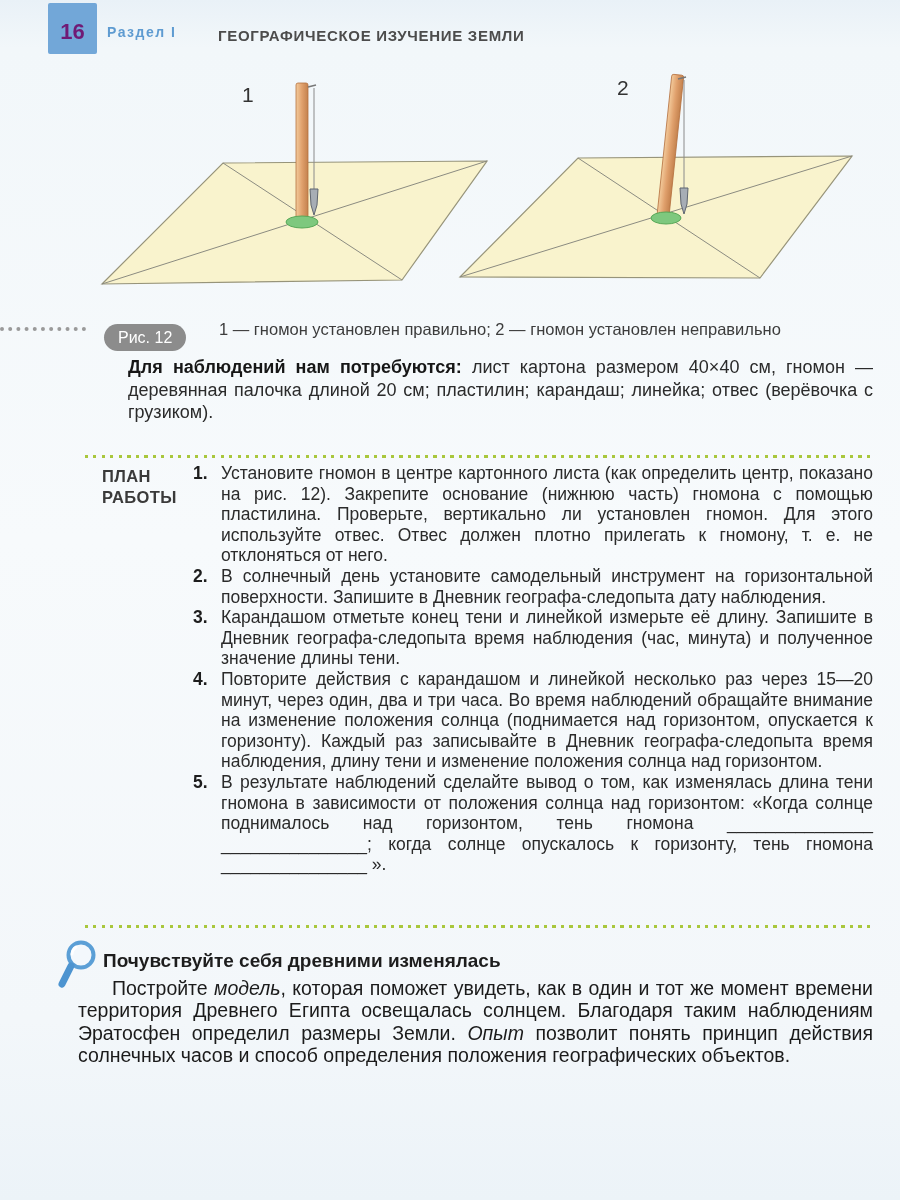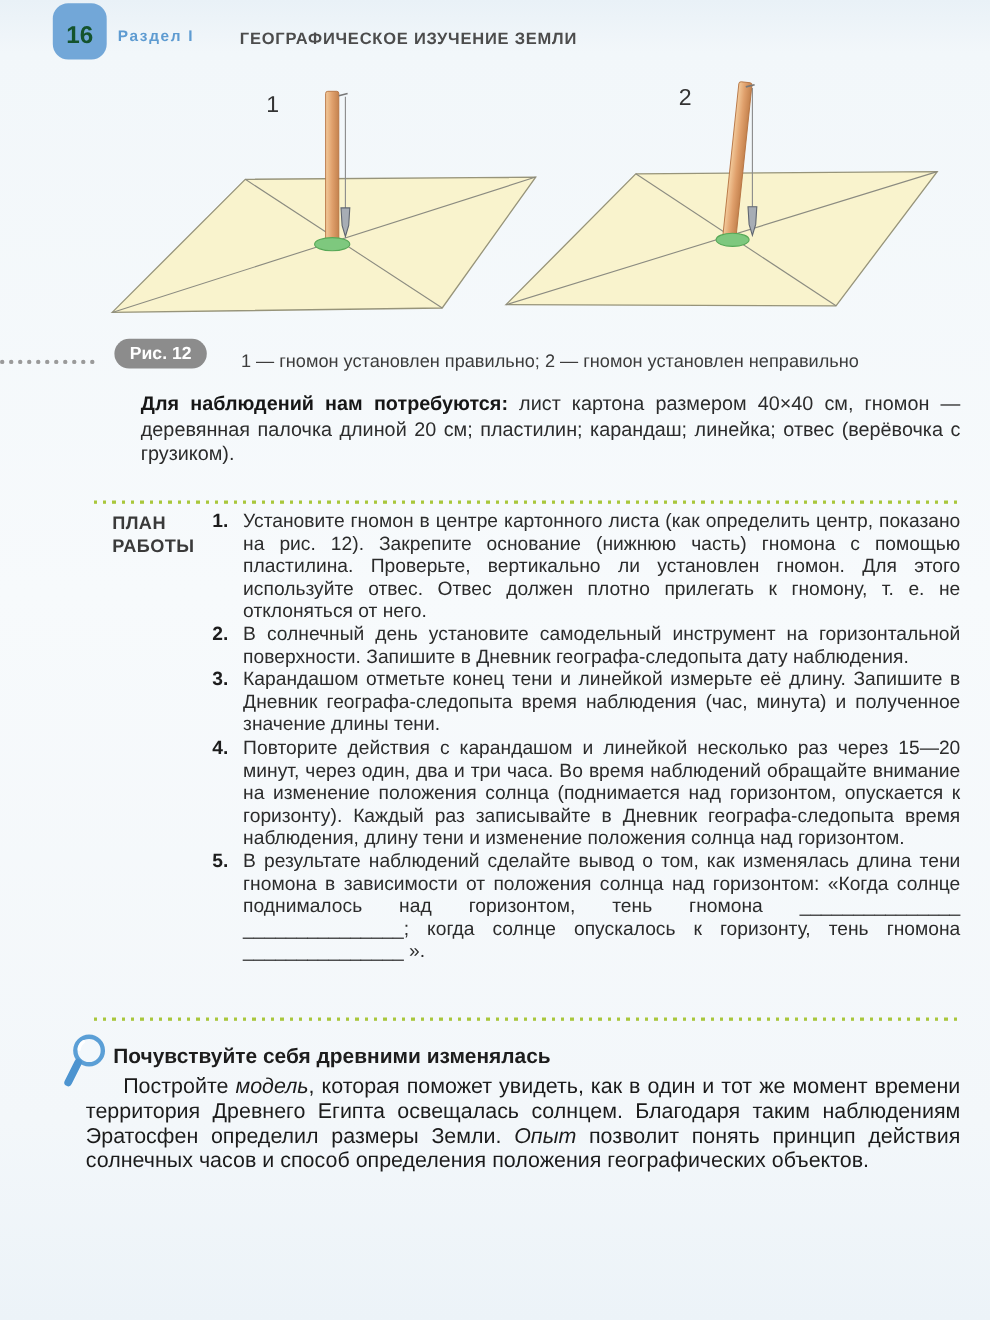--- a/index.html
+++ b/index.html
@@ -4,33 +4,33 @@
 <style>
   html,body{margin:0;padding:0;}
   #page{
     position:relative; width:900px; height:1200px; overflow:hidden;
     background:linear-gradient(180deg,#e9f1f7 0%, #f2f7fa 4%, #f7fafc 45%, #f3f7fa 85%, #ecf3f8 100%);
     font-family:"Liberation Sans", sans-serif; color:#2f2f2f;
   }
   .abs{position:absolute;}
   
   .page-badge{
-    left:48px; top:3px; width:49px; height:51px; background:#72a7d8; color:#14532d;
-    border-radius:14px; font-size:22px; font-weight:bold;
+    left:48px; top:3px; width:49px; height:51px; background:#72a7d8; color:#701a75;
+    border-radius:2px; font-size:22px; font-weight:bold;
     display:flex; align-items:center; justify-content:center; padding-top:6px; box-sizing:border-box;
   }
   .section-label{left:107px; top:24px; color:#5e9bd1; font-weight:bold; font-size:14px; letter-spacing:1.5px;}
   .header-title{left:218px; top:27px; color:#4c4c4c; font-size:15px; font-weight:700; letter-spacing:0.7px;}
   
   #figure-svg{left:90px; top:58px;}
   
   .dotted-leader{left:0px; top:327px; width:86px; height:0; border-top:4px dotted #9a9a9a;}
   .fig-badge{
-    left:104px; top:308px; height:27px; line-height:27px; padding:0 14px; border-radius:14px;
-    background:#8c8c8c; color:#ffffff; font-size:16px; font-weight:bold;
+    left:104px; top:324px; height:27px; line-height:27px; padding:0 14px; border-radius:14px;
+    background:#8c8c8c; color:#ffffff; font-size:16px; font-weight:normal;
   }
   .fig-caption{left:219px; top:320px; width:655px; font-size:16.5px; color:#3c3c3c;}
   
   .materials1{left:128px; top:356px; width:745px; font-size:18px; line-height:22.5px; text-align:justify; color:#2b2b2b;}
   .materials1 b{color:#161616;}
   
   .green-rule{height:3px; background:repeating-linear-gradient(90deg,#a9c73c 0 3px, transparent 3px 8.5px);}
   .rule1{left:85px; top:455px; width:788px;}
   .rule2{left:85px; top:925px; width:788px;}
   

